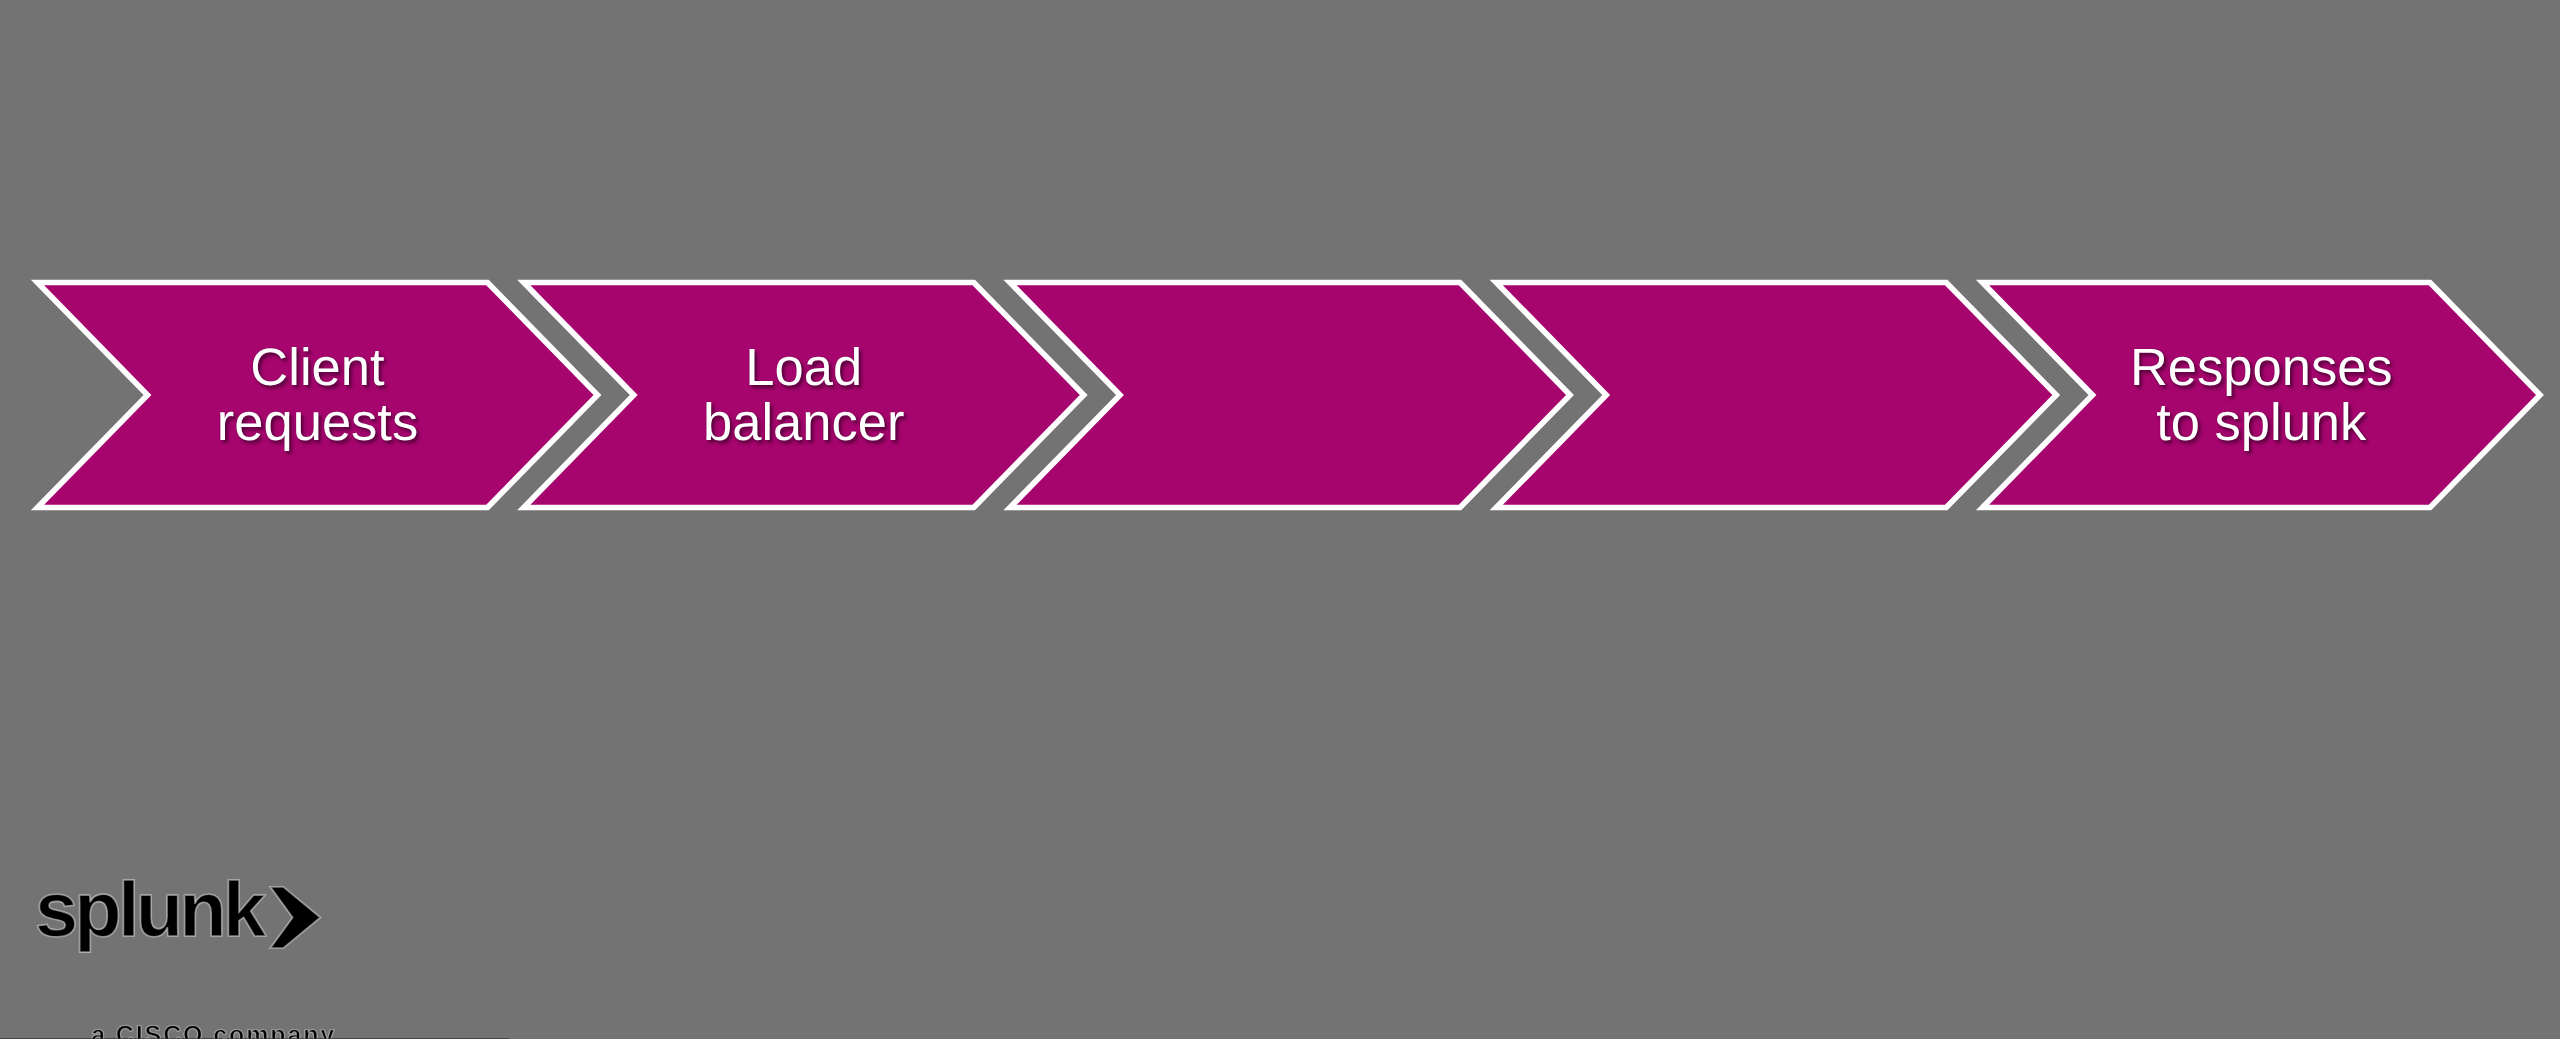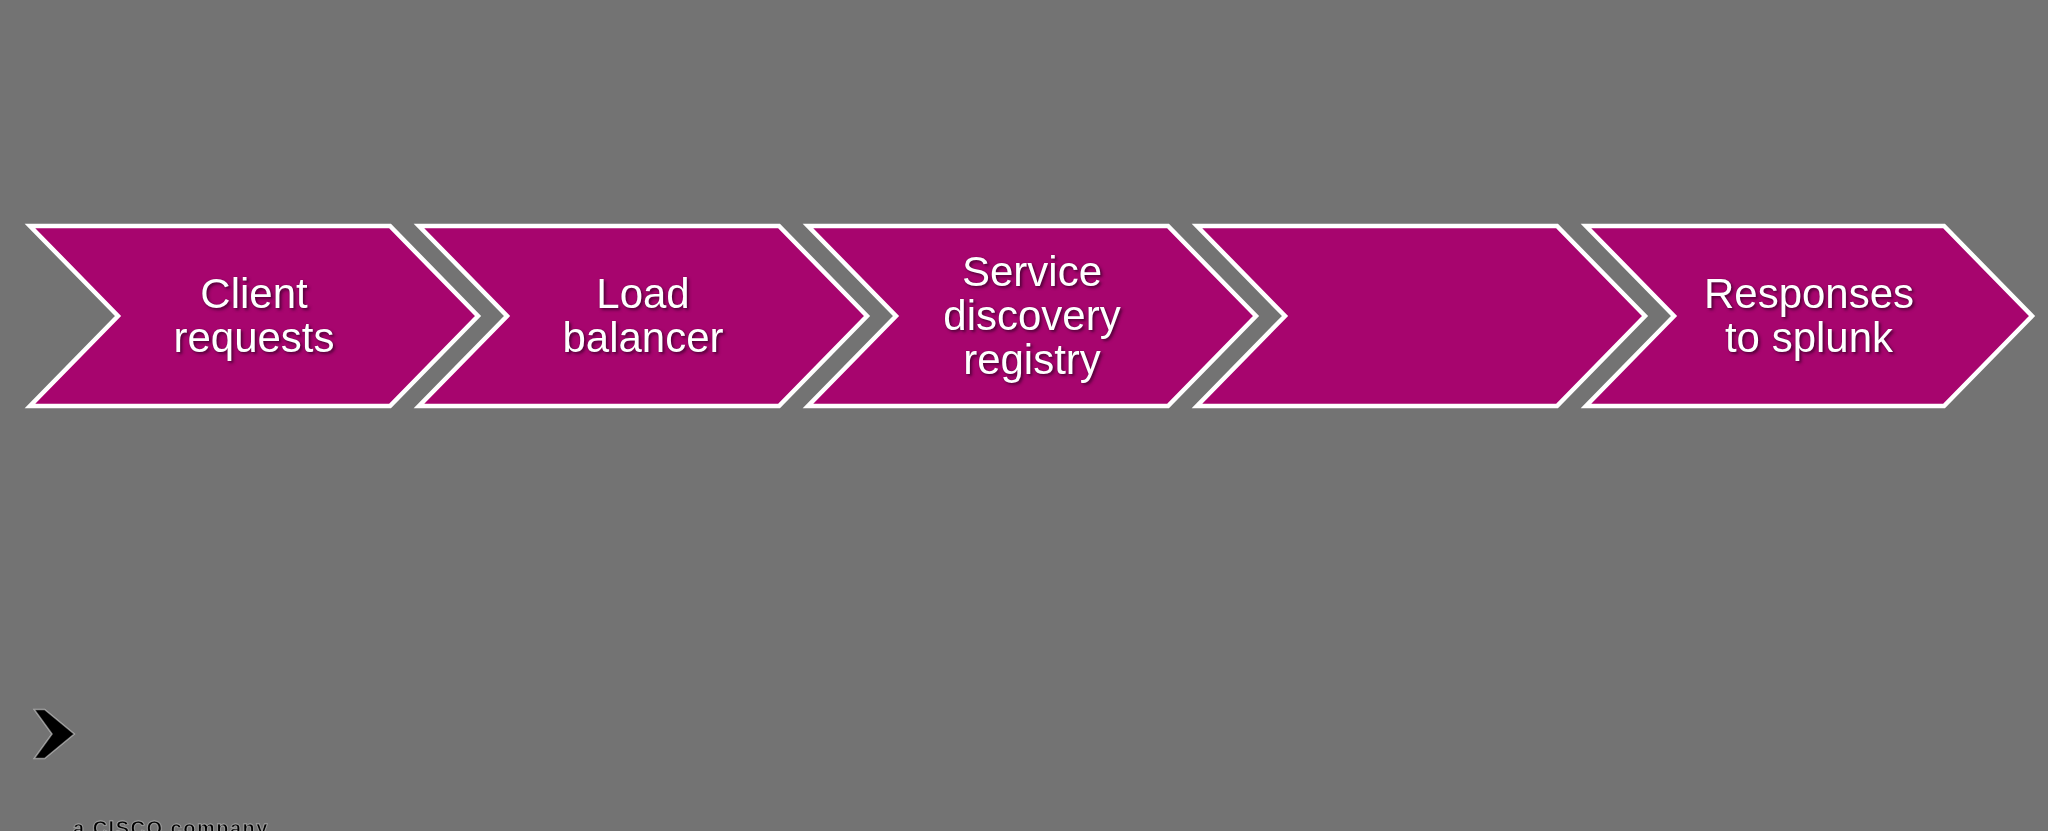--- a/index.html
+++ b/index.html
@@ -94,29 +94,27 @@
     <polygon points="1197,226 1557,226 1645,316 1557,406 1197,406 1285,316" fill="#A7056E"></polygon>
     <polygon points="1586,226 1944,226 2032,316 1944,406 1586,406 1674,316" fill="#A7056E"></polygon>
   </svg>
 
   <div class="step-label" style="left:254px">Client
 requests</div>
 
   <div class="step-label" style="left:643px">Load
 balancer</div>
 
-  <div class="step-label" style="left:1032px">Service
-discovery
-registry</div>
 
 
   <div class="step-label" style="left:1809px">Responses
 to splunk</div>
 
   <div class="logo">
+    <span class="logo-text">splunk</span>
     <svg class="logo-mark" viewBox="0 0 60 70" aria-hidden="true">
       <polygon points="2,2 16,2 56,35 16,68 2,68 26,35"></polygon>
     </svg>
   </div>
 
   <div class="tagline">a CISCO company</div>
 
 </div>
 
 </body></html>

